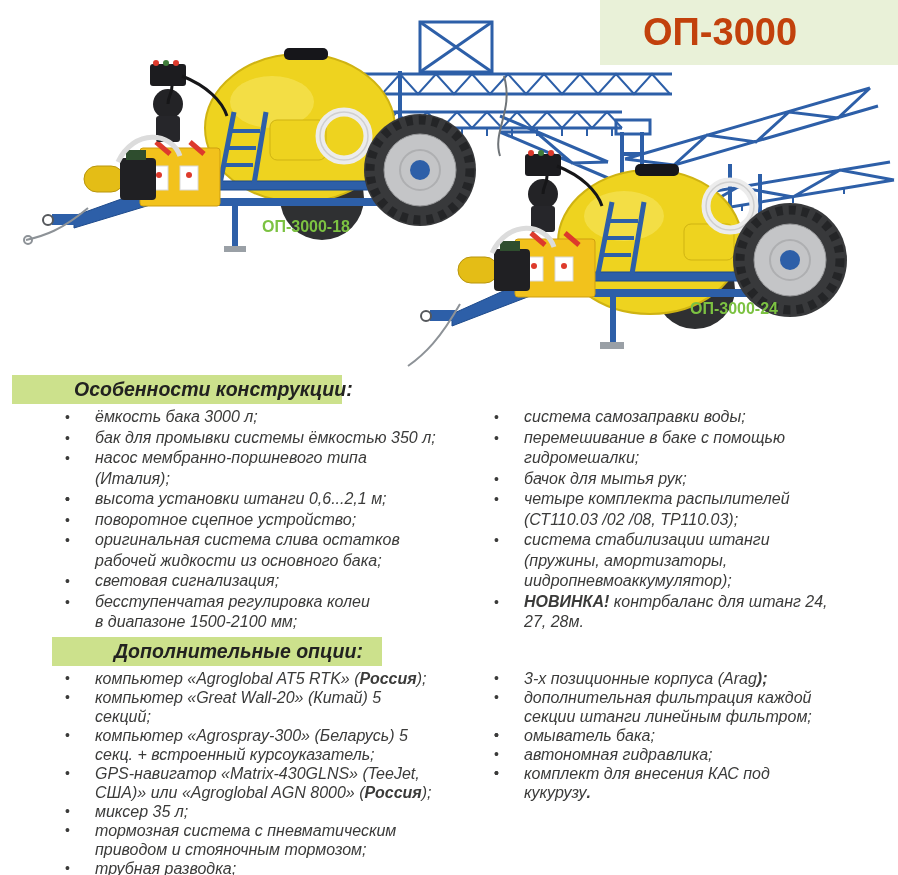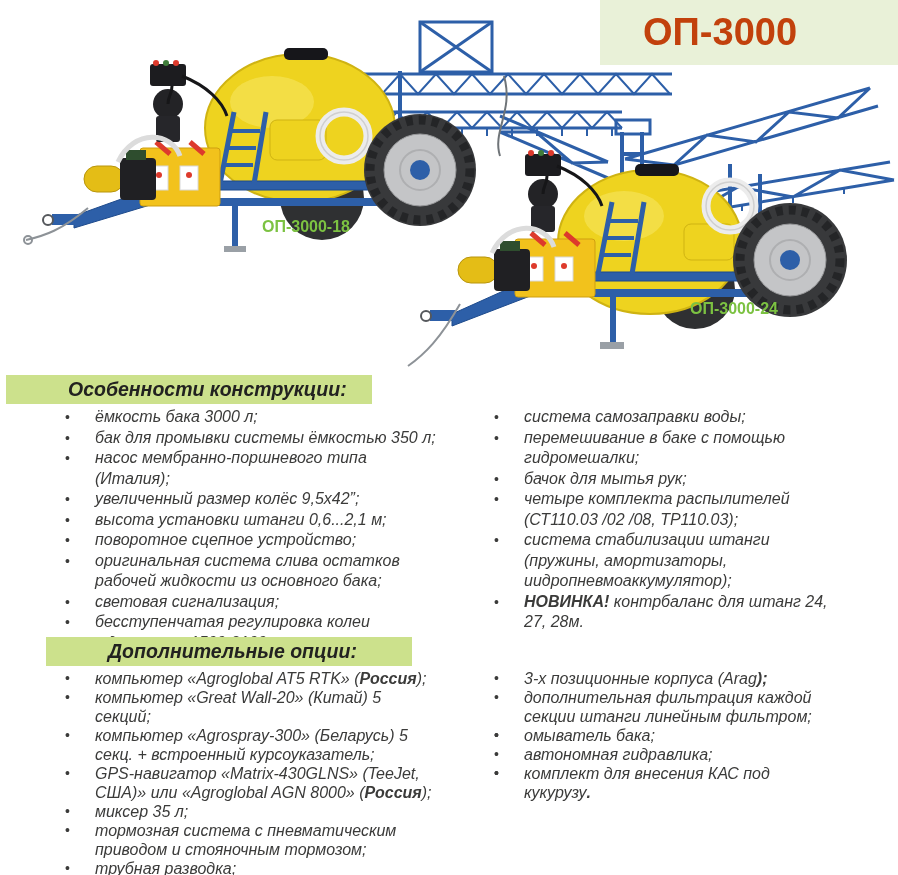--- a/index.html
+++ b/index.html
@@ -12,21 +12,21 @@
   .banner{left:600px;top:0;width:298px;height:65px;background:#e9f1d8;}
   .banner-title{
     position:absolute;left:43px;top:10px;
     font-size:38px;font-weight:bold;color:#c2410c;line-height:44px;white-space:nowrap;
   }
   
   .model-label{font-size:16px;font-weight:bold;color:#7cc242;white-space:nowrap;}
   .label-18{left:262px;top:218px;}
   .label-24{left:645px;top:300px;margin-left:45px;}
   
-  .sec-bar{left:6px;width:366px;height:29px;background:#cce18c;}
+  .sec-bar{left:12px;width:330px;height:29px;background:#cce18c;}
   .bar1{top:375px;}
   .bar2{top:637px;margin-left:40px;}
   .sec-h{
     padding-left:62px;line-height:29px;font-size:19.5px;font-weight:bold;font-style:italic;
     color:#222220;white-space:nowrap;
   }
   
   ul.blist{list-style:none;margin:0;padding:0;position:absolute;}
   .s1c1{left:63px;top:407px;}
   .s1c2{left:492px;top:407px;}
@@ -205,21 +205,21 @@
 <div class="abs model-label label-24">ОП-3000-24</div>
 
 <div class="abs sec-bar bar1">
   <div class="sec-h">Особенности конструкции:</div>
 </div>
 <ul class="blist s1c1">
     <li><span class="dot">•</span><span class="txt"><span>ёмкость бака 3000 л;</span></span></li>
     <li><span class="dot">•</span><span class="txt"><span>бак для промывки системы ёмкостью 350 л;</span></span></li>
     <li><span class="dot">•</span><span class="txt"><span>насос мембранно-поршневого типа
 (Италия);</span></span></li>
-    <li><span class="dot">•</span><span class="txt"><span>увеличенный размер колёс 9,5х42”;</span></span></li>
+    <li><span class="dot">•</span></li>
     <li><span class="dot">•</span><span class="txt"><span>высота установки штанги 0,6...2,1 м;</span></span></li>
     <li><span class="dot">•</span><span class="txt"><span>поворотное сцепное устройство;</span></span></li>
     <li><span class="dot">•</span><span class="txt"><span>оригинальная система слива остатков
 рабочей жидкости из основного бака;</span></span></li>
     <li><span class="dot">•</span><span class="txt"><span>световая сигнализация;</span></span></li>
     <li><span class="dot">•</span><span class="txt"><span>бесступенчатая регулировка колеи
 в диапазоне 1500-2100 мм;</span></span></li>
   </ul>
 <ul class="blist s1c2">
     <li><span class="dot">•</span><span class="txt"><span>система самозаправки воды;</span></span></li>

